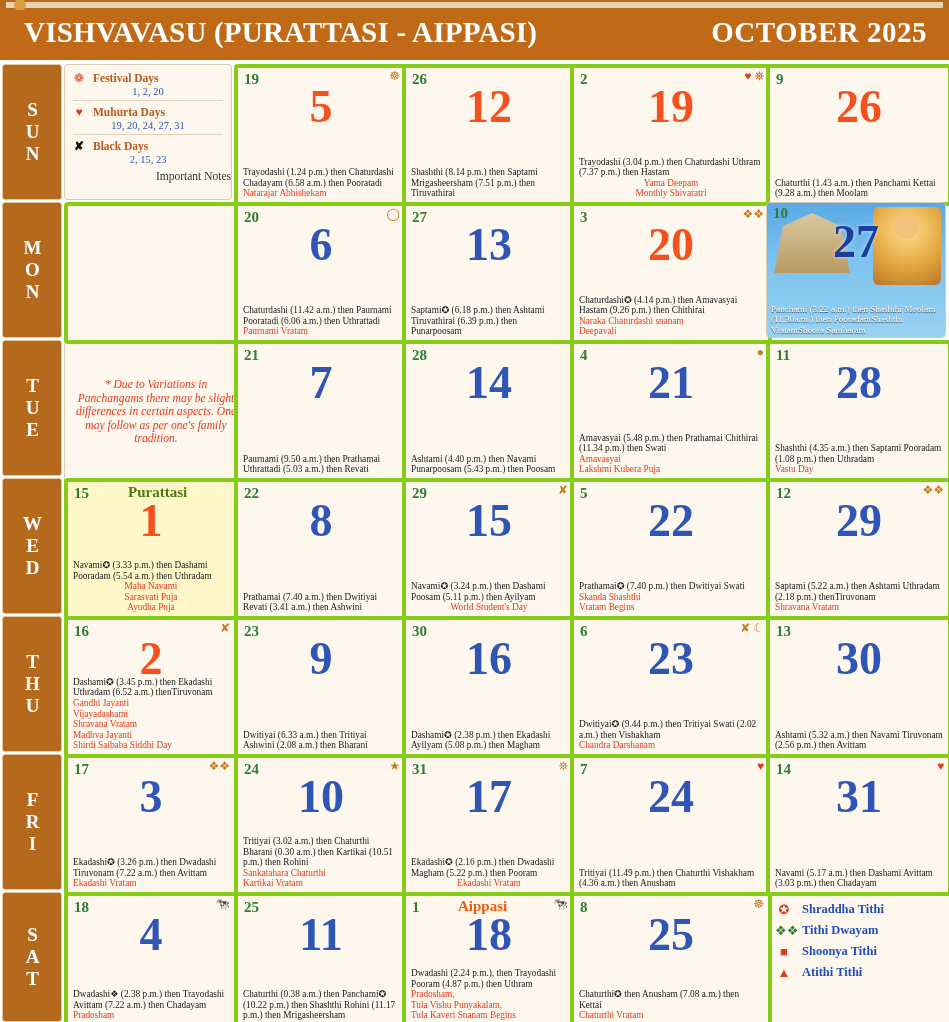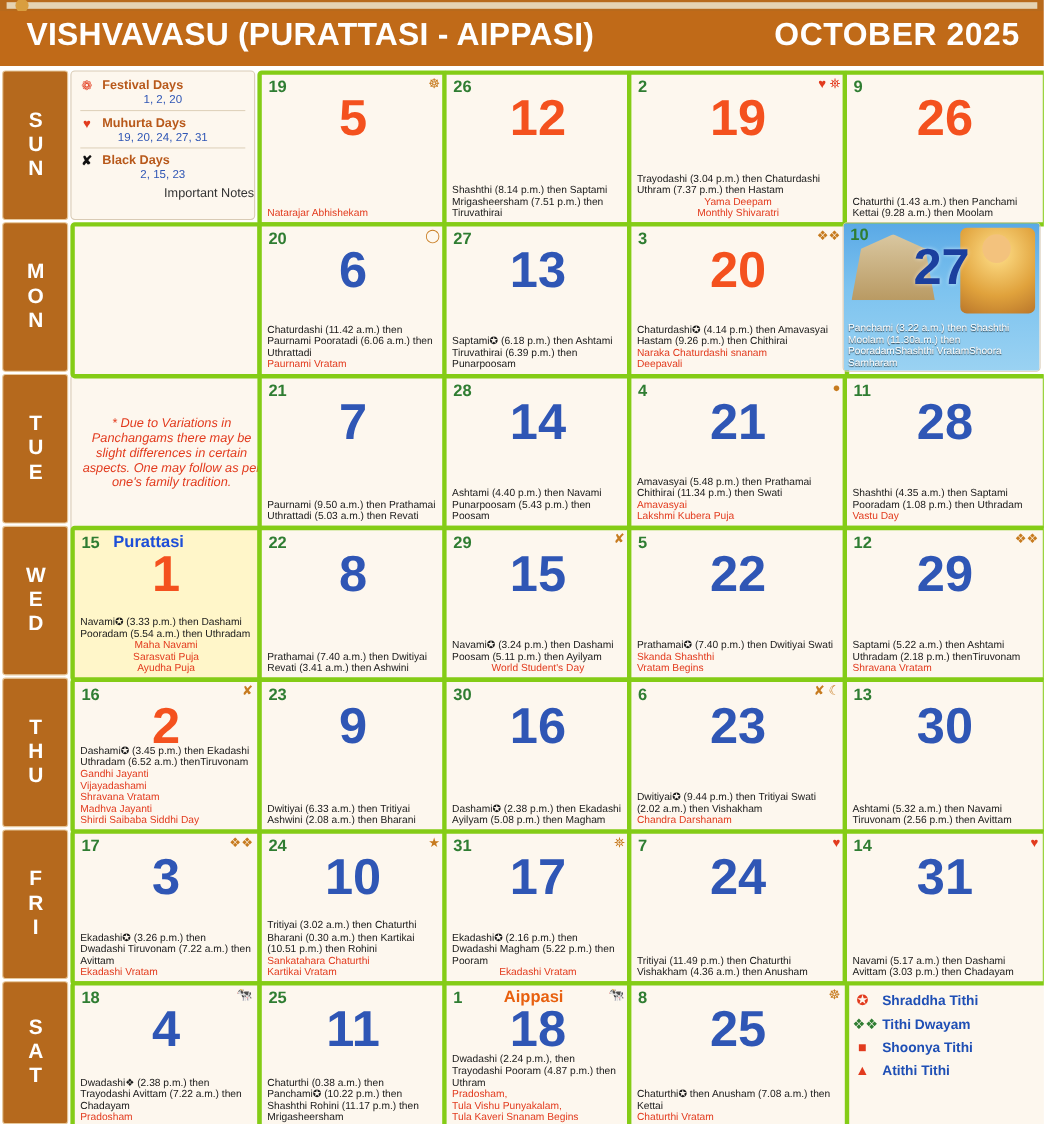--- a/index.html
+++ b/index.html
@@ -2,21 +2,21 @@
 <html><head>
 <meta charset="utf-8">
 <style>
   html,body{margin:0;padding:0;background:#ffffff;}
   body{
     width:949px;height:1022px;
     font-family:"Liberation Sans", sans-serif;
     color:#1c1c1c;
     -webkit-font-smoothing:antialiased;
   }
-  .page{position:relative;width:949px;height:1022px;overflow:hidden;background:#fff;}
+  .page{position:relative;width:949px;height:1022px;overflow:hidden;background:#fff;font-family:Liberation Serif, serif;}
 
   
   .topband{position:absolute;left:0;top:0;width:949px;height:10px;background:#b86a1c;}
   .topband .inner{position:absolute;left:6px;top:2px;width:937px;height:6px;background:#e5d3b3;}
   .topband .dot{position:absolute;top:-1px;left:14px;width:12px;height:12px;border-radius:50%;background:#d99e3f;}
 
   
   .titlebar{position:absolute;left:0;top:10px;width:949px;height:50px;background:#c06a18;}
   .titlebar .tl{position:absolute;left:24px;top:6px;font-size:29px;font-weight:bold;color:#ffffff;letter-spacing:.2px;}
   .titlebar .tr{position:absolute;right:22px;top:6px;font-size:29px;font-weight:bold;color:#ffffff;letter-spacing:.5px;}
@@ -152,21 +152,21 @@
         <div class="sym" style="color:#e23b1e;">▲</div>
         <div class="lbl">Atithi Tithi</div>
       </div>
     </div>
 
     <div id="cells-root">
         <div class="cell" style="left: 234px; top: 2px; width: 166px; height: 134px;">
           <div class="dnum">19</div>
           <div class="icons" style="color: rgb(199, 123, 31); z-index: 4;">☸</div>
           <div class="big orange">5</div>
-          <div class="txt"><span class="note-r">Natarajar Abhishekam</span></div>
+          <div class="txt"><span>Trayodashi (1.24 p.m.) then Chaturdashi Chadayam (6.58 a.m.) then Pooratadi</span><span class="note-r">Natarajar Abhishekam</span></div>
         </div>
         <div class="cell" style="left: 402px; top: 2px; width: 166px; height: 134px;">
           <div class="dnum">26</div>
           <div class="big orange">12</div>
           <div class="txt"><span>Shashthi (8.14 p.m.) then Saptami Mrigasheersham (7.51 p.m.) then Tiruvathirai</span></div>
         </div>
         <div class="cell" style="left: 570px; top: 2px; width: 194px; height: 134px;">
           <div class="dnum">2</div>
           <div class="icons" style="color: rgb(226, 59, 30); z-index: 4;">♥ ⛯</div>
           <div class="big orange">19</div>
@@ -220,21 +220,21 @@
           <div class="big">21</div>
           <div class="txt"><span>Amavasyai (5.48 p.m.) then Prathamai Chithirai (11.34 p.m.) then Swati</span><span class="note-r">Amavasyai</span><span class="note-r">Lakshmi Kubera Puja</span></div>
         </div>
         <div class="cell" style="left: 766px; top: 278px; width: 178px; height: 134px;">
           <div class="dnum">11</div>
           <div class="big">28</div>
           <div class="txt"><span>Shashthi (4.35 a.m.) then Saptami Pooradam (1.08 p.m.)  then Uthradam</span><span class="note-r">Vastu Day</span></div>
         </div>
         <div class="cell purattasi" style="left: 64px; top: 416px; width: 166px; height: 134px;">
           <div class="dnum">15</div>
-          <div style="position: absolute; left: 35px; top: 2px; font-size: 15px; font-weight: bold; color: #1d4ed8; z-index: 4;">Purattasi</div>
+          <div style="position: absolute; left: 60px; top: 2px; font-size: 15px; font-weight: bold; color: #4d7c0f; z-index: 4;">Purattasi</div>
           <div class="big orange">1</div>
           <div class="txt"><span>Navami✪ (3.33 p.m.) then Dashami Pooradam (5.54 a.m.) then Uthradam</span><span class="note-c">Maha Navami</span><span class="note-c">Sarasvati Puja</span><span class="note-c">Ayudha Puja</span></div>
         </div>
         <div class="cell" style="left: 234px; top: 416px; width: 166px; height: 134px;">
           <div class="dnum">22</div>
           <div class="big">8</div>
           <div class="txt"><span>Prathamai (7.40 a.m.) then Dwitiyai Revati (3.41 a.m.) then Ashwini</span></div>
         </div>
         <div class="cell" style="left: 402px; top: 416px; width: 166px; height: 134px;">
           <div class="dnum">29</div>

